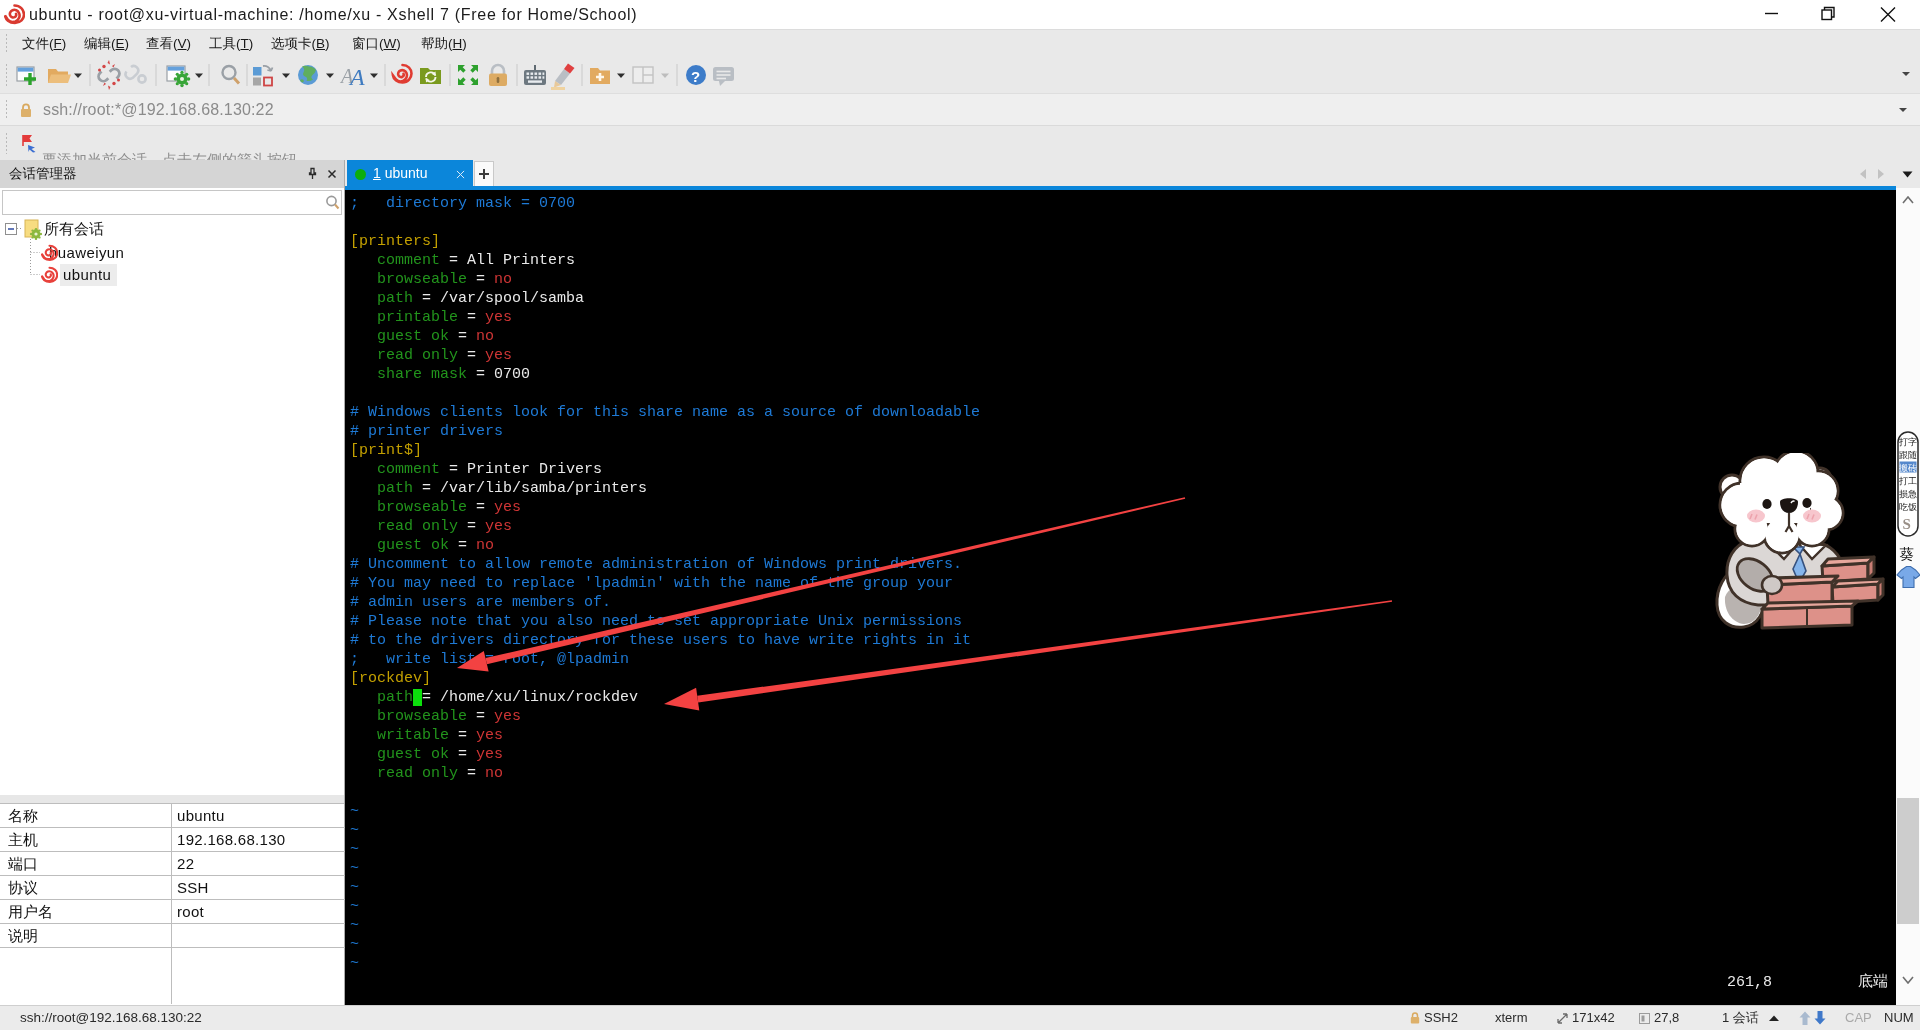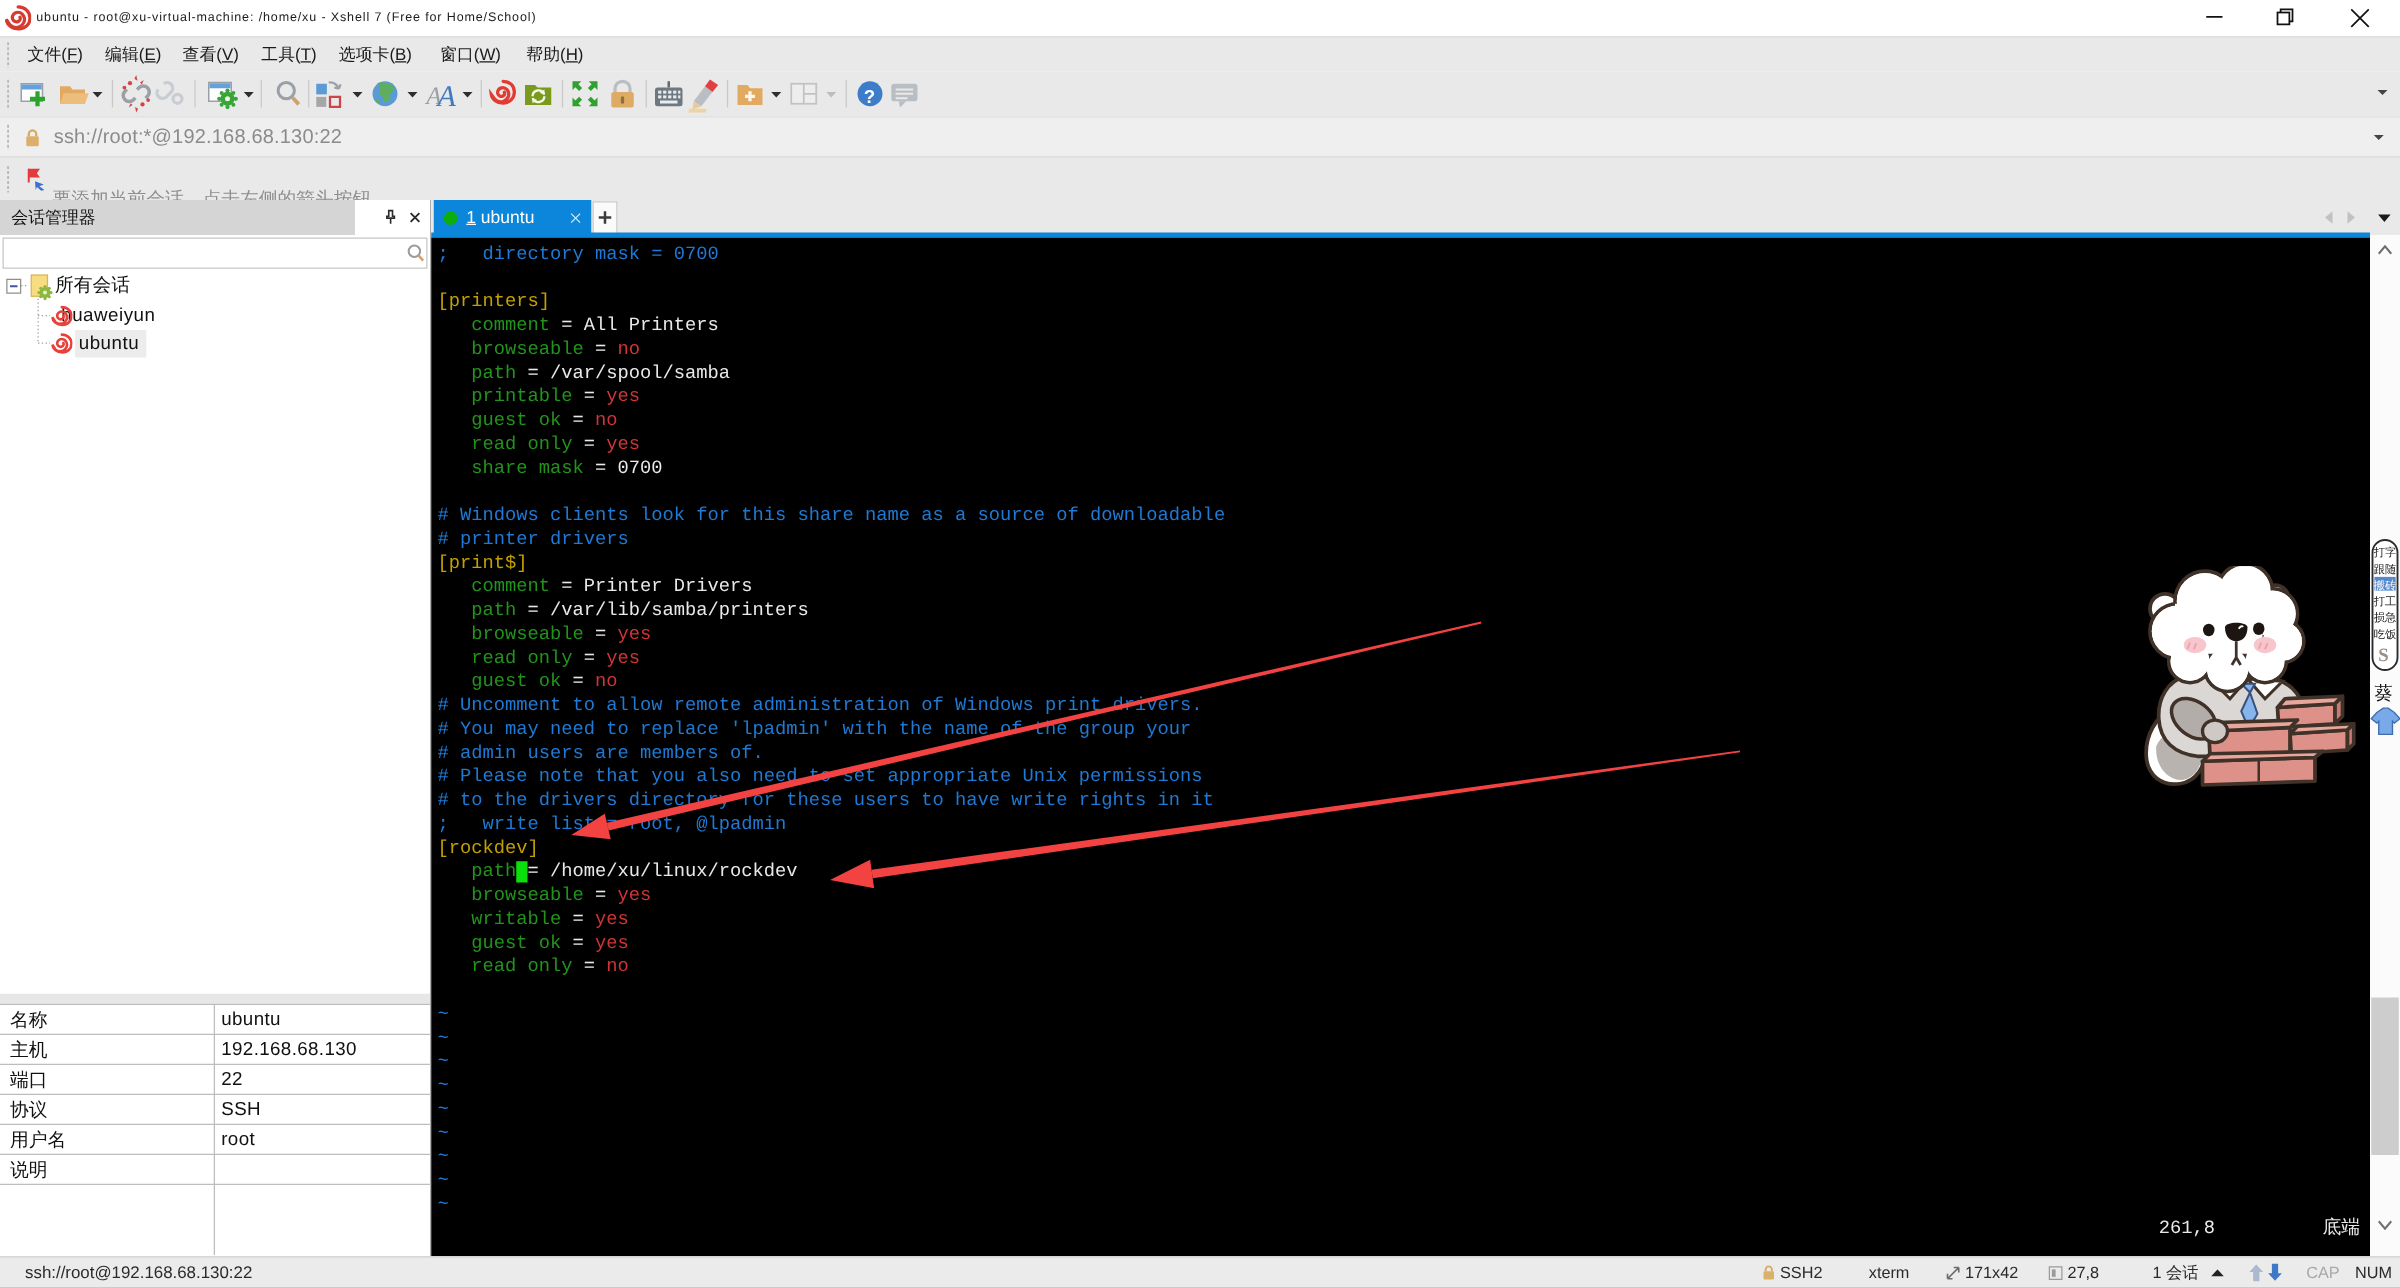--- a/index.html
+++ b/index.html
@@ -18,21 +18,21 @@
 .tlab{position:absolute;left:8px;top:3px}
 .tval{position:absolute;left:177px;top:3px;letter-spacing:0.3px}
 </style>
 </head>
 <body>
 
 <div class="abs" style="left:0;top:0;width:1920px;height:29px;background:#ffffff">
   <svg class="abs" style="left:4px;top:4px" width="21" height="21" viewBox="0 0 21 21">
     <path d="M10.5 1.5 C16 1.5 20 5.5 20 10.5 C20 15 16.5 19 11 19 C5 19 1.5 15.5 1 11.5 L4 16 C6 18 9 18.5 11.5 17.5 C15 16 16.5 12 15 9 C13.8 6.5 11 5.2 8.5 6.2 C6.3 7.1 5.3 9.5 6.2 11.5 C7 13.2 9 14 10.6 13.2 C12 12.5 12.6 11 12 9.8" fill="none" stroke="#d93a30" stroke-width="2.6" stroke-linecap="round"></path>
   </svg>
-  <div class="abs" style="left:29px;top:0;height:29px;line-height:29px;font-size:10px;letter-spacing:0.7px;color:#1c1c1c">ubuntu - root@xu-virtual-machine: /home/xu - Xshell 7 (Free for Home/School)</div>
+  <div class="abs" style="left:29px;top:0;height:29px;line-height:29px;font-size:16px;letter-spacing:0.7px;color:#1c1c1c">ubuntu - root@xu-virtual-machine: /home/xu - Xshell 7 (Free for Home/School)</div>
   <svg class="abs" style="left:1758px;top:0" width="162" height="29" viewBox="0 0 162 29">
     <line x1="7" y1="13.5" x2="20" y2="13.5" stroke="#111" stroke-width="1.4"></line>
     <rect x="64" y="10" width="9.5" height="9.5" fill="none" stroke="#111" stroke-width="1.4"></rect>
     <path d="M66.5 10 V7.5 H76 V17 H73.5" fill="none" stroke="#111" stroke-width="1.4"></path>
     <path d="M123 7.5 L137 21.5 M137 7.5 L123 21.5" stroke="#111" stroke-width="1.4"></path>
   </svg>
 </div>
 
 <div class="abs" style="left:0;top:29px;width:1920px;height:28px;background:#e9e9e9;border-top:1px solid #dcdcdc">
   <div class="gripper"></div>
@@ -218,21 +218,21 @@
   <svg class="abs" style="left:20px;top:8px" width="20" height="20" viewBox="0 0 20 20">
     <path d="M3 1 H12 L9.5 4.5 L12 8 H3 Z" fill="#e33b3b"></path>
     <path d="M3 1 V12" stroke="#e33b3b" stroke-width="1.6"></path>
     <path d="M8 11 L15 13.5 L11.5 15 L15.5 18 L13 18.5 L9.5 15.5 L8.5 18 Z" fill="#3c6fd1"></path>
   </svg>
   <div class="abs" style="left:42px;top:16px;height:35px;line-height:35px;font-size:15px;color:#8e8e8e">要添加当前会话，点击左侧的箭头按钮。</div>
 </div>
 
 <div class="abs" style="left:0;top:160px;width:345px;height:845px;background:#ffffff;border-right:1px solid #ababab">
 
-  <div class="abs" style="left:0;top:0;width:284px;height:28px;background:#d5d5d5">
+  <div class="abs" style="left:0;top:0;width:344px;height:28px;background:#d5d5d5">
     <div class="abs" style="left:9px;top:0;height:28px;line-height:28px;font-size:13.5px;color:#141414">会话管理器</div>
     <svg class="abs" style="left:306px;top:7px" width="13" height="14" viewBox="0 0 13 14">
       <path d="M5 1.5 H8 V6 H9.5 V7.5 H3.5 V6 H5 Z M6.5 7.5 V12" fill="none" stroke="#2b2b2b" stroke-width="1.3"></path>
     </svg>
     <svg class="abs" style="left:327px;top:9px" width="10" height="10" viewBox="0 0 10 10">
       <path d="M1.5 1.5 L8.5 8.5 M8.5 1.5 L1.5 8.5" stroke="#2b2b2b" stroke-width="1.5"></path>
     </svg>
   </div>
 
   <div class="abs" style="left:2px;top:30px;width:340px;height:25px;background:#fff;border:1px solid #c6c6c6">

